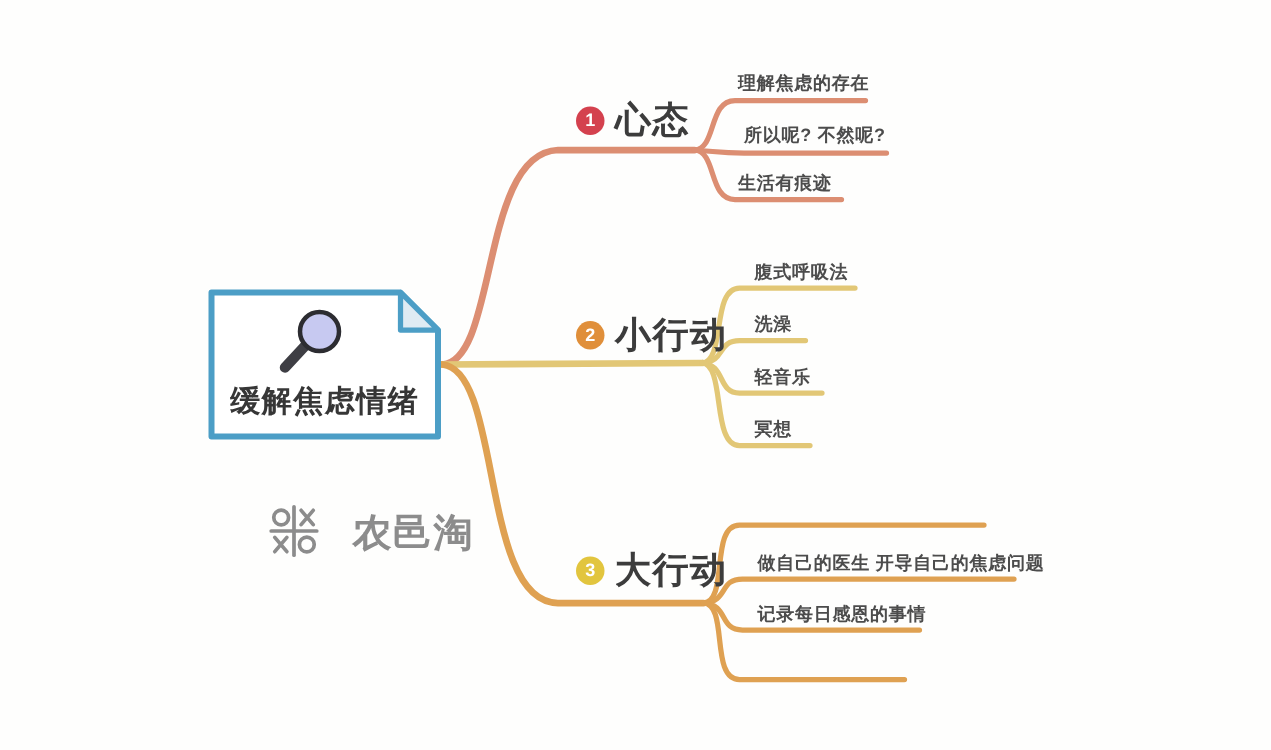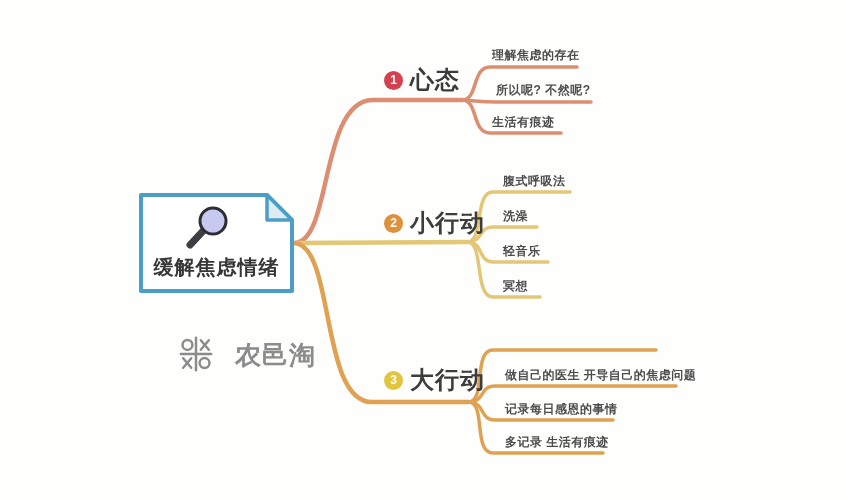--- a/index.html
+++ b/index.html
@@ -82,21 +82,20 @@
   <div class="item" style="left:496px;top:82px">所以呢? 不然呢?</div>
   <div class="item" style="left:492px;top:114px">生活有痕迹</div>
 
   <div class="item" style="left:503px;top:173px">腹式呼吸法</div>
   <div class="item" style="left:503px;top:208px">洗澡</div>
   <div class="item" style="left:503px;top:243px">轻音乐</div>
   <div class="item" style="left:503px;top:278px">冥想</div>
 
   <div class="item" style="left:505px;top:367px">做自己的医生 开导自己的焦虑问题</div>
   <div class="item" style="left:505px;top:401px">记录每日感恩的事情</div>
-  <div class="item" style="left:505px;top:434px">多记录 生活有痕迹</div>
 
   <div class="watermark">
     <svg width="36" height="38" viewBox="0 0 34 40" fill="none" style="stroke:var(--watermark)" stroke-width="2.6" stroke-linecap="round">
       <line x1="17" y1="3" x2="17" y2="37"></line>
       <line x1="1" y1="20" x2="33" y2="20"></line>
       <circle cx="8" cy="10.5" r="5.2"></circle>
       <line x1="22" y1="5.5" x2="30.5" y2="15.5"></line>
       <line x1="30.5" y1="5.5" x2="22" y2="15.5"></line>
       <line x1="3.5" y1="24.5" x2="12" y2="34.5"></line>
       <line x1="12" y1="24.5" x2="3.5" y2="34.5"></line>

